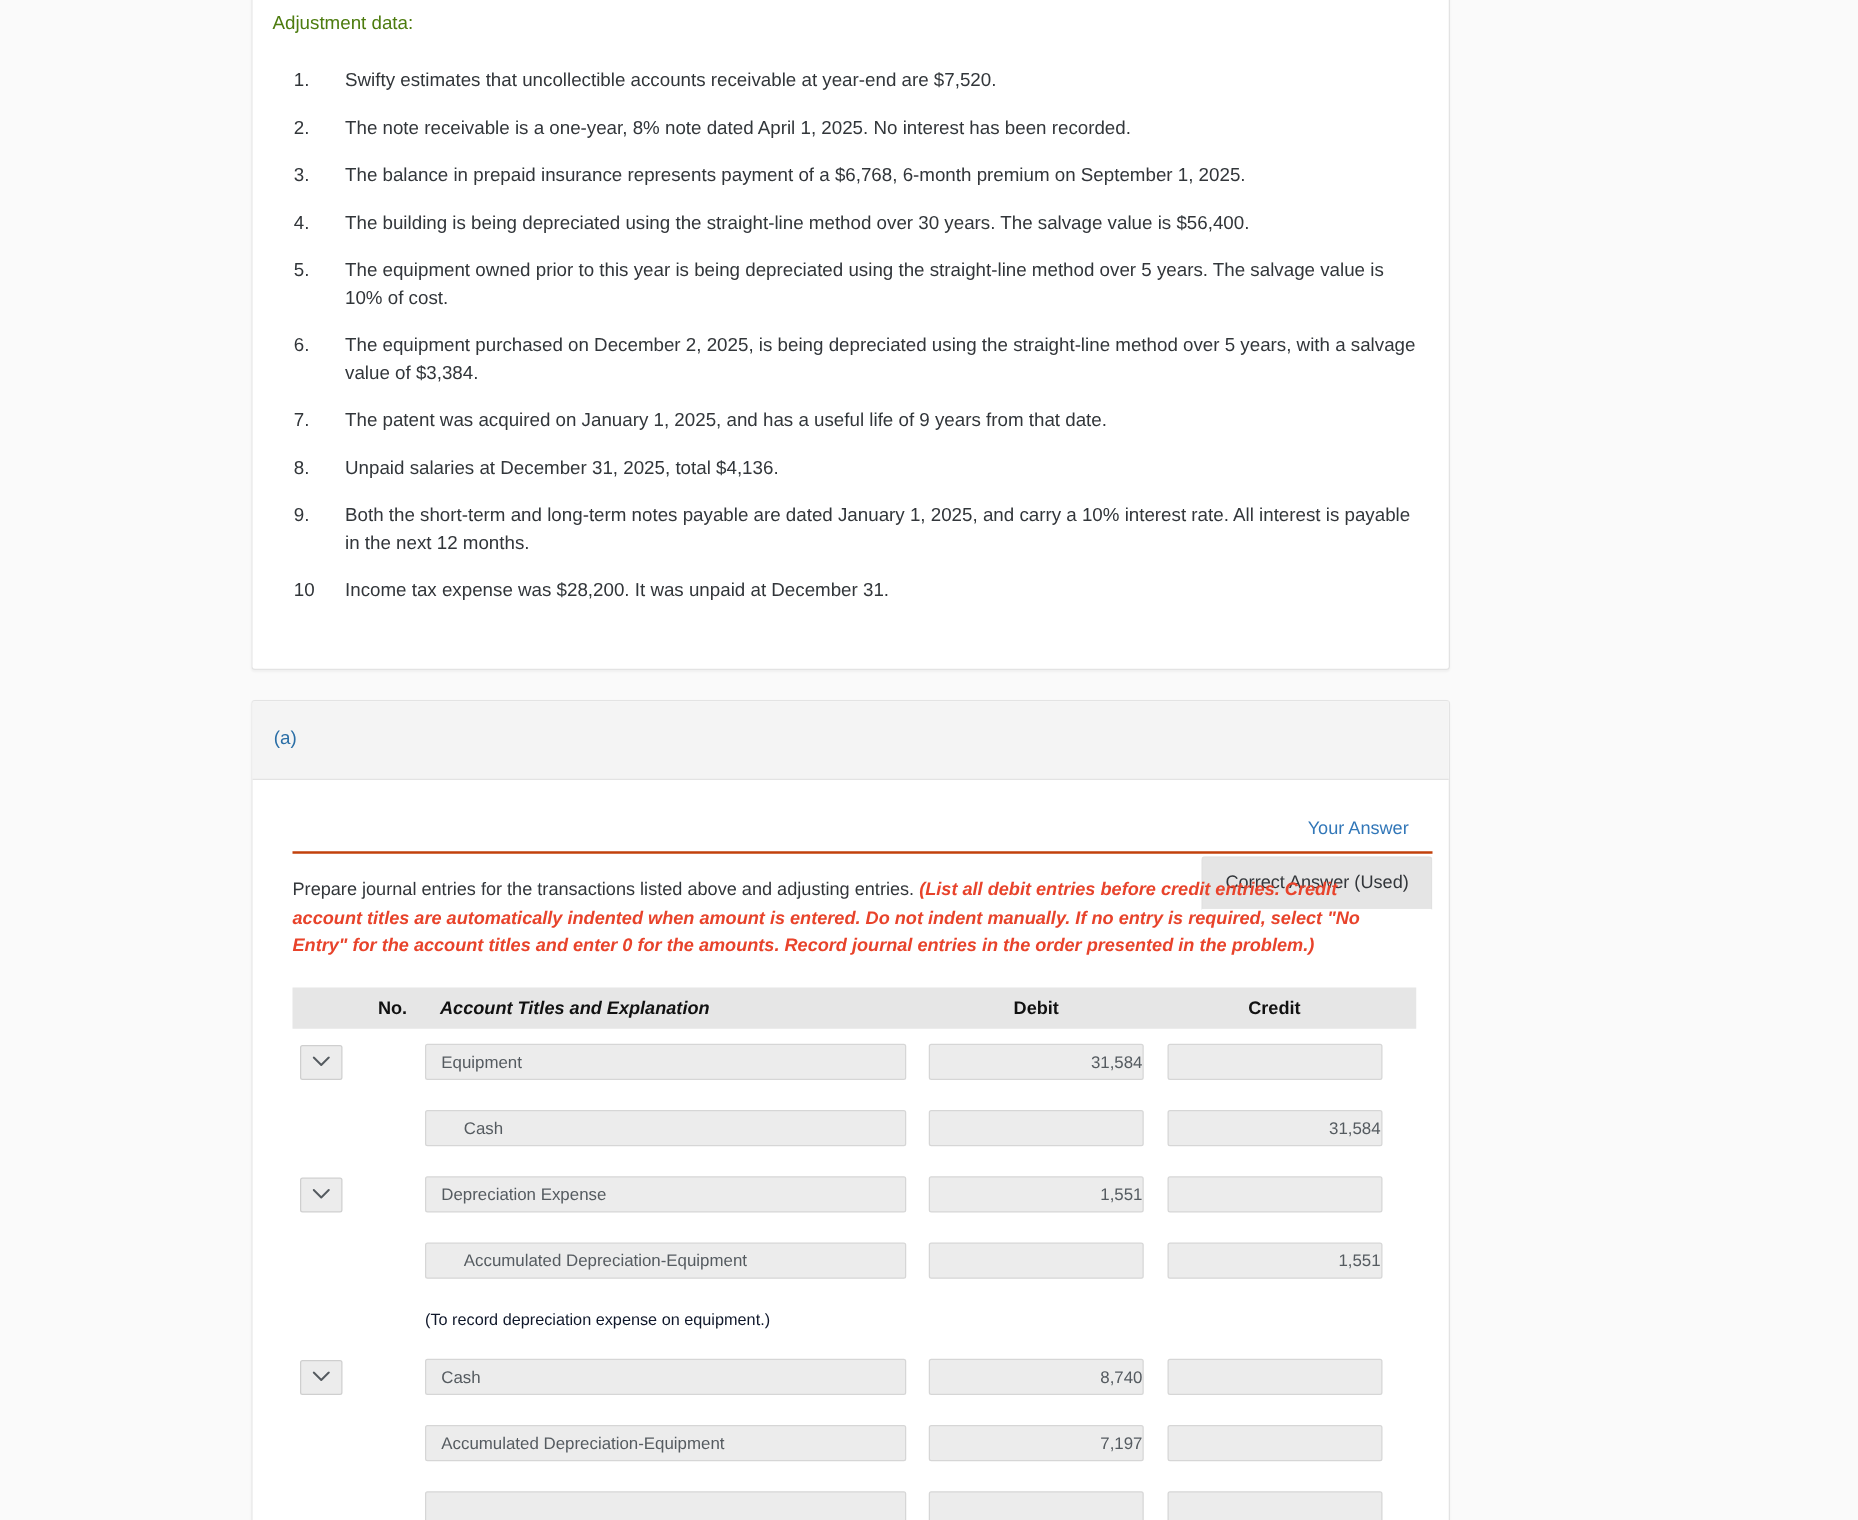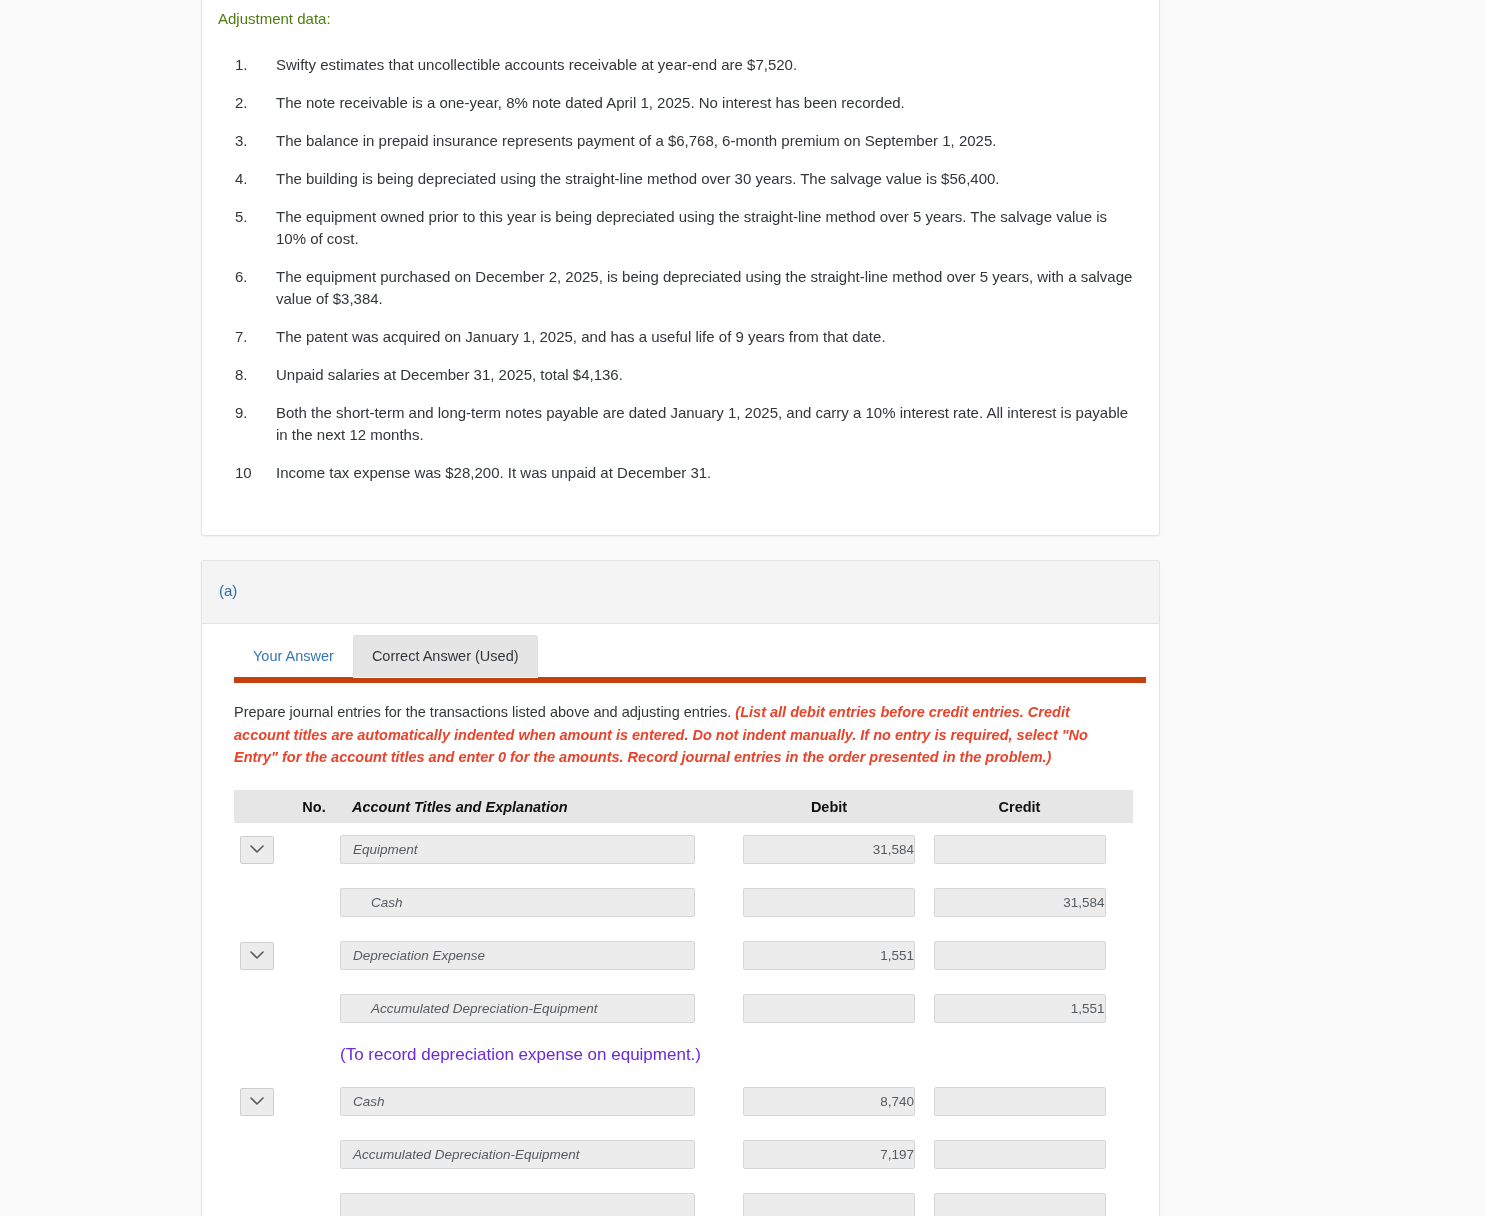--- a/index.html
+++ b/index.html
@@ -88,23 +88,24 @@
     color: #2a6ea6;
   }
 
   
   .tabs {
     position: absolute;
     left: 32px;
     top: 80px;
     width: 912px;
     height: 42px;
-    border-bottom: 6px solid #c2410c;
+    border-bottom: 2px solid #c2410c;
     display: flex;
     align-items: flex-end;
+    flex-direction: column;
   }
   .tab {
     font-size: 14.5px;
     padding: 10px 18px 11px 18px;
     cursor: pointer;
     position: relative;
     top: 1px;
     line-height: 20px;
   }
   .tab.inactive {
@@ -181,43 +182,42 @@
     background: #ececec;
     border: 1px solid #d6d6d6;
     border-radius: 2px;
     display: flex;
     align-items: center;
     font-size: 13.5px;
     color: #555b60;
     cursor: text;
   }
   .fld-acct {
-    width: 355px;
+    width: 385px;
     padding-left: 12px;
-    font-style: italic;
   }
   .fld-acct.indent { padding-left: 30px; }
   .fld-amt {
     width: 172px;
     justify-content: flex-end;
     padding-right: 0;
   }
   .cell-acct { width: 394px; flex: 0 0 394px; display: flex; }
   .cell-deb  { width: 190px; flex: 0 0 190px; display: flex; justify-content: center; }
   .cell-cre  { width: 191px; flex: 0 0 191px; display: flex; justify-content: center; }
 
   .narration {
     display: flex;
     height: 40px;
     align-items: center;
   }
   .narration-text {
     margin-left: 106px;
-    font-size: 17px;
-    color: #6d28d9;
+    font-size: 13px;
+    color: #0f172a;
   }
 </style>
 </head>
 <body>
 
 <div class="page">
 
   <div class="card" id="card-adjustment">
     <div class="adj-title">Adjustment data:</div>
     <div class="adj-list" id="adj-list">

